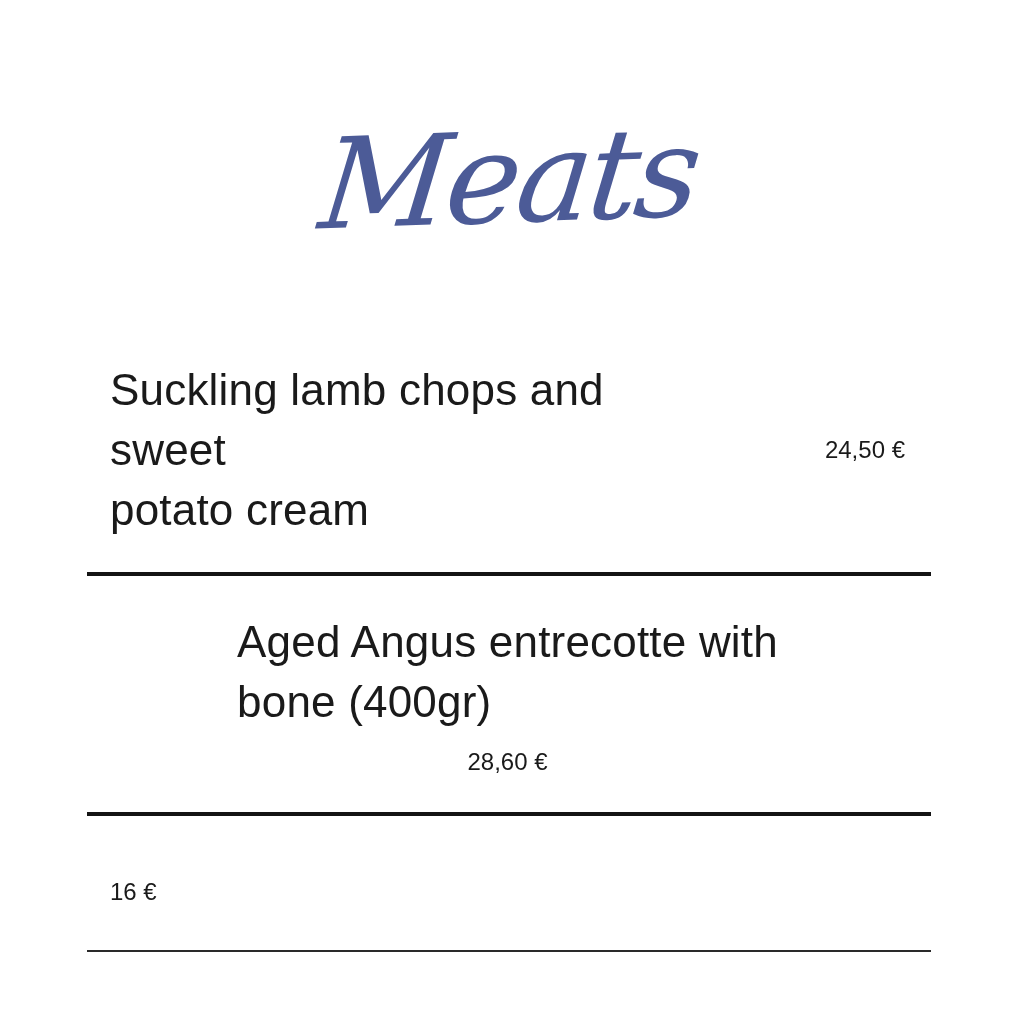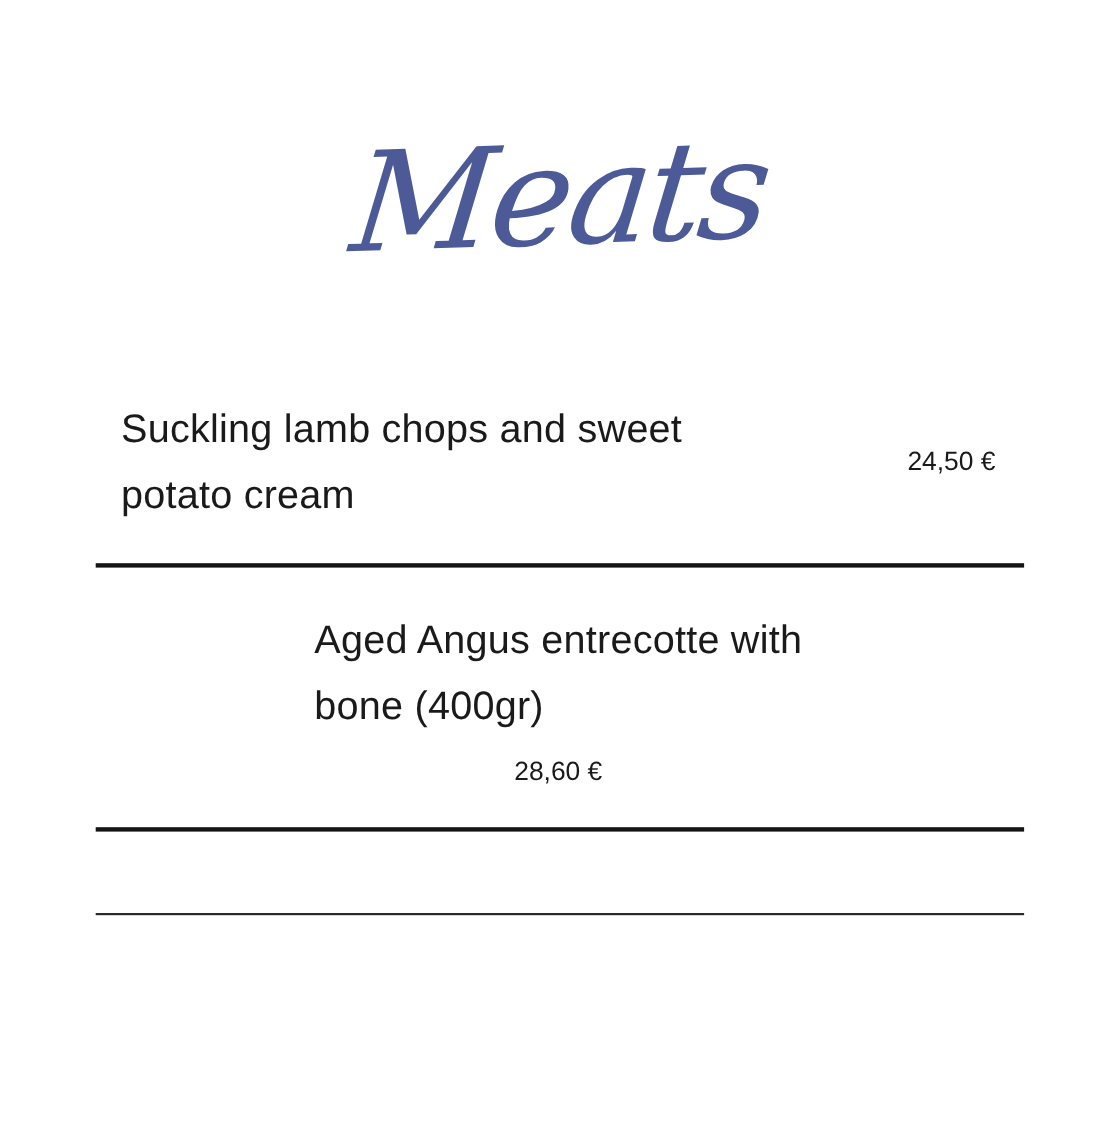--- a/index.html
+++ b/index.html
@@ -40,21 +40,21 @@
   .menu-row {
     display: flex;
     align-items: center;
     justify-content: space-between;
     box-sizing: border-box;
   }
   .row-1 { padding: 16px 26px 32px 23px; }
   .row-2 { padding: 36px 26px 20px 23px; flex-direction: column; }
   .row-3 { padding: 46px 26px 28px 23px; }
   .item-name {
-    font-size: 36px;
+    font-size: 44px;
     line-height: 60px;
     white-space: pre-line;
     letter-spacing: 0.2px;
     max-width: 620px;
   }
   .item-price {
     font-size: 24px;
     line-height: 60px;
     white-space: nowrap;
     text-align: right;
@@ -88,18 +88,19 @@
     <hr class="divider">
 
     <div class="menu-row row-2">
       <div class="item-name">Aged Angus entrecotte with
 bone (400gr)</div>
       <div class="item-price">28,60 €</div>
     </div>
     <hr class="divider">
 
     <div class="menu-row row-3">
+      <div class="item-price">16 €</div>
     </div>
     <hr class="divider thin">
 
   </div>
 
 </div>
 
 </body></html>

